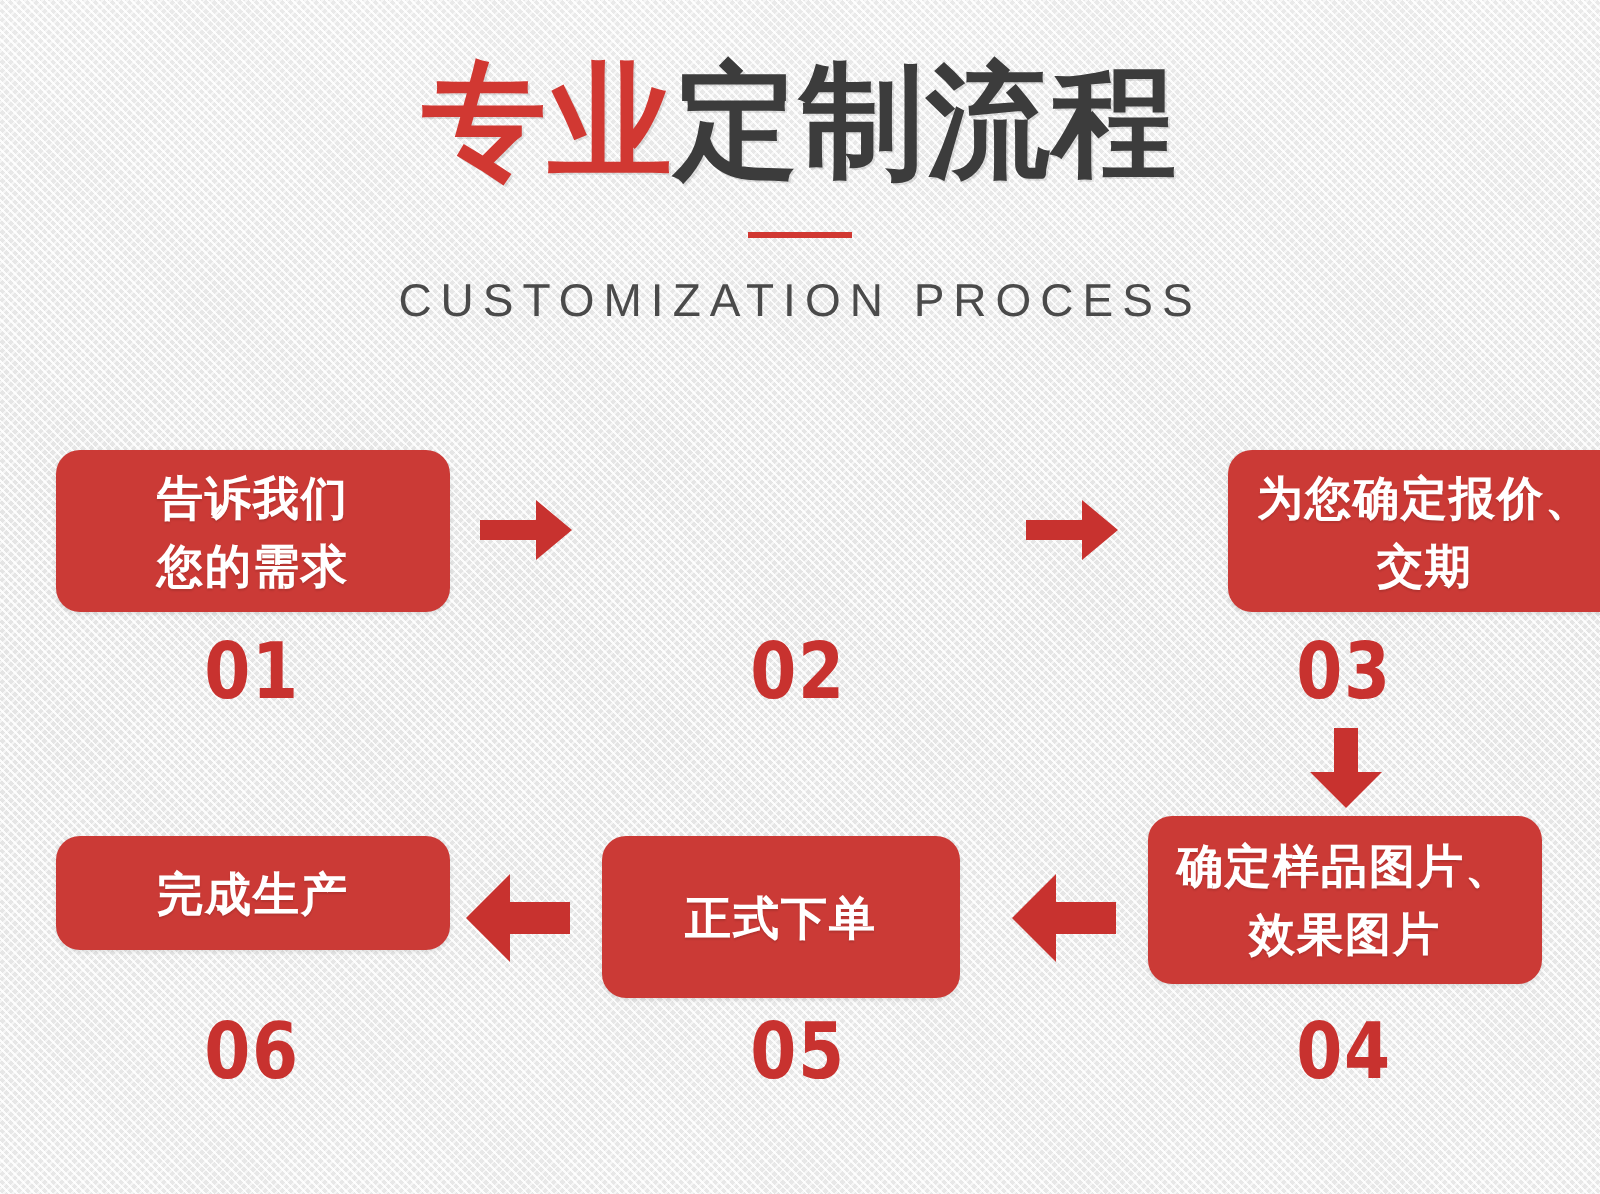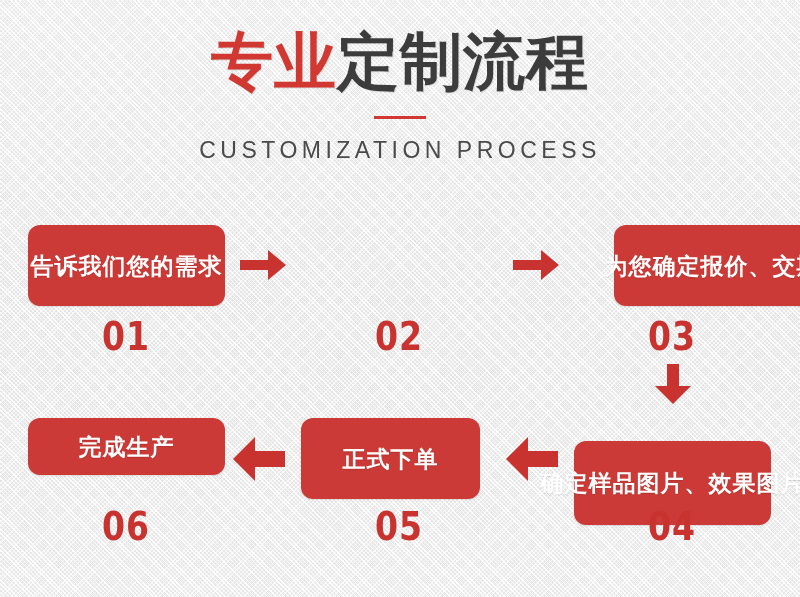--- a/index.html
+++ b/index.html
@@ -61,21 +61,21 @@
     white-space: nowrap;
   }
 
   
   .step-box {
     position: absolute;
     background: #cb3a36;
     border-radius: 12px;
     color: #ffffff;
     display: flex;
-    flex-direction: row;
+    flex-direction: column;
     align-items: center;
     justify-content: center;
     box-shadow: 0 1px 2px rgba(0,0,0,0.10);
   }
   .step-line {
     font-size: 23px;
     font-weight: bold;
     line-height: 34px;
     letter-spacing: 1px;
     white-space: nowrap;
@@ -99,21 +99,21 @@
   .arrow {
     position: absolute;
     color: #c8322f;
   }
   .arrow svg { display: block; }
 
   
   #box-1 { left: 28px;  top: 225px; width: 197px; height: 81px; }
   #box-2 { left: 301px; top: 225px; width: 197px; height: 81px; }
   #box-3 { left: 574px; top: 225px; width: 197px; height: 81px; margin-left: 40px; }
-  #box-4 { left: 574px; top: 408px; width: 197px; height: 84px; margin-top: 33px; }
+  #box-4 { left: 574px; top: 408px; width: 197px; height: 84px; }
   #box-5 { left: 301px; top: 418px; width: 179px; height: 81px; }
   #box-6 { left: 28px;  top: 418px; width: 197px; height: 57px; }
 
   #num-1 { left: 26px;  top: 316px; }
   #num-2 { left: 299px; top: 316px; }
   #num-3 { left: 572px; top: 316px; }
   #num-4 { left: 572px; top: 506px; }
   #num-5 { left: 299px; top: 506px; }
   #num-6 { left: 26px;  top: 506px; }
 

